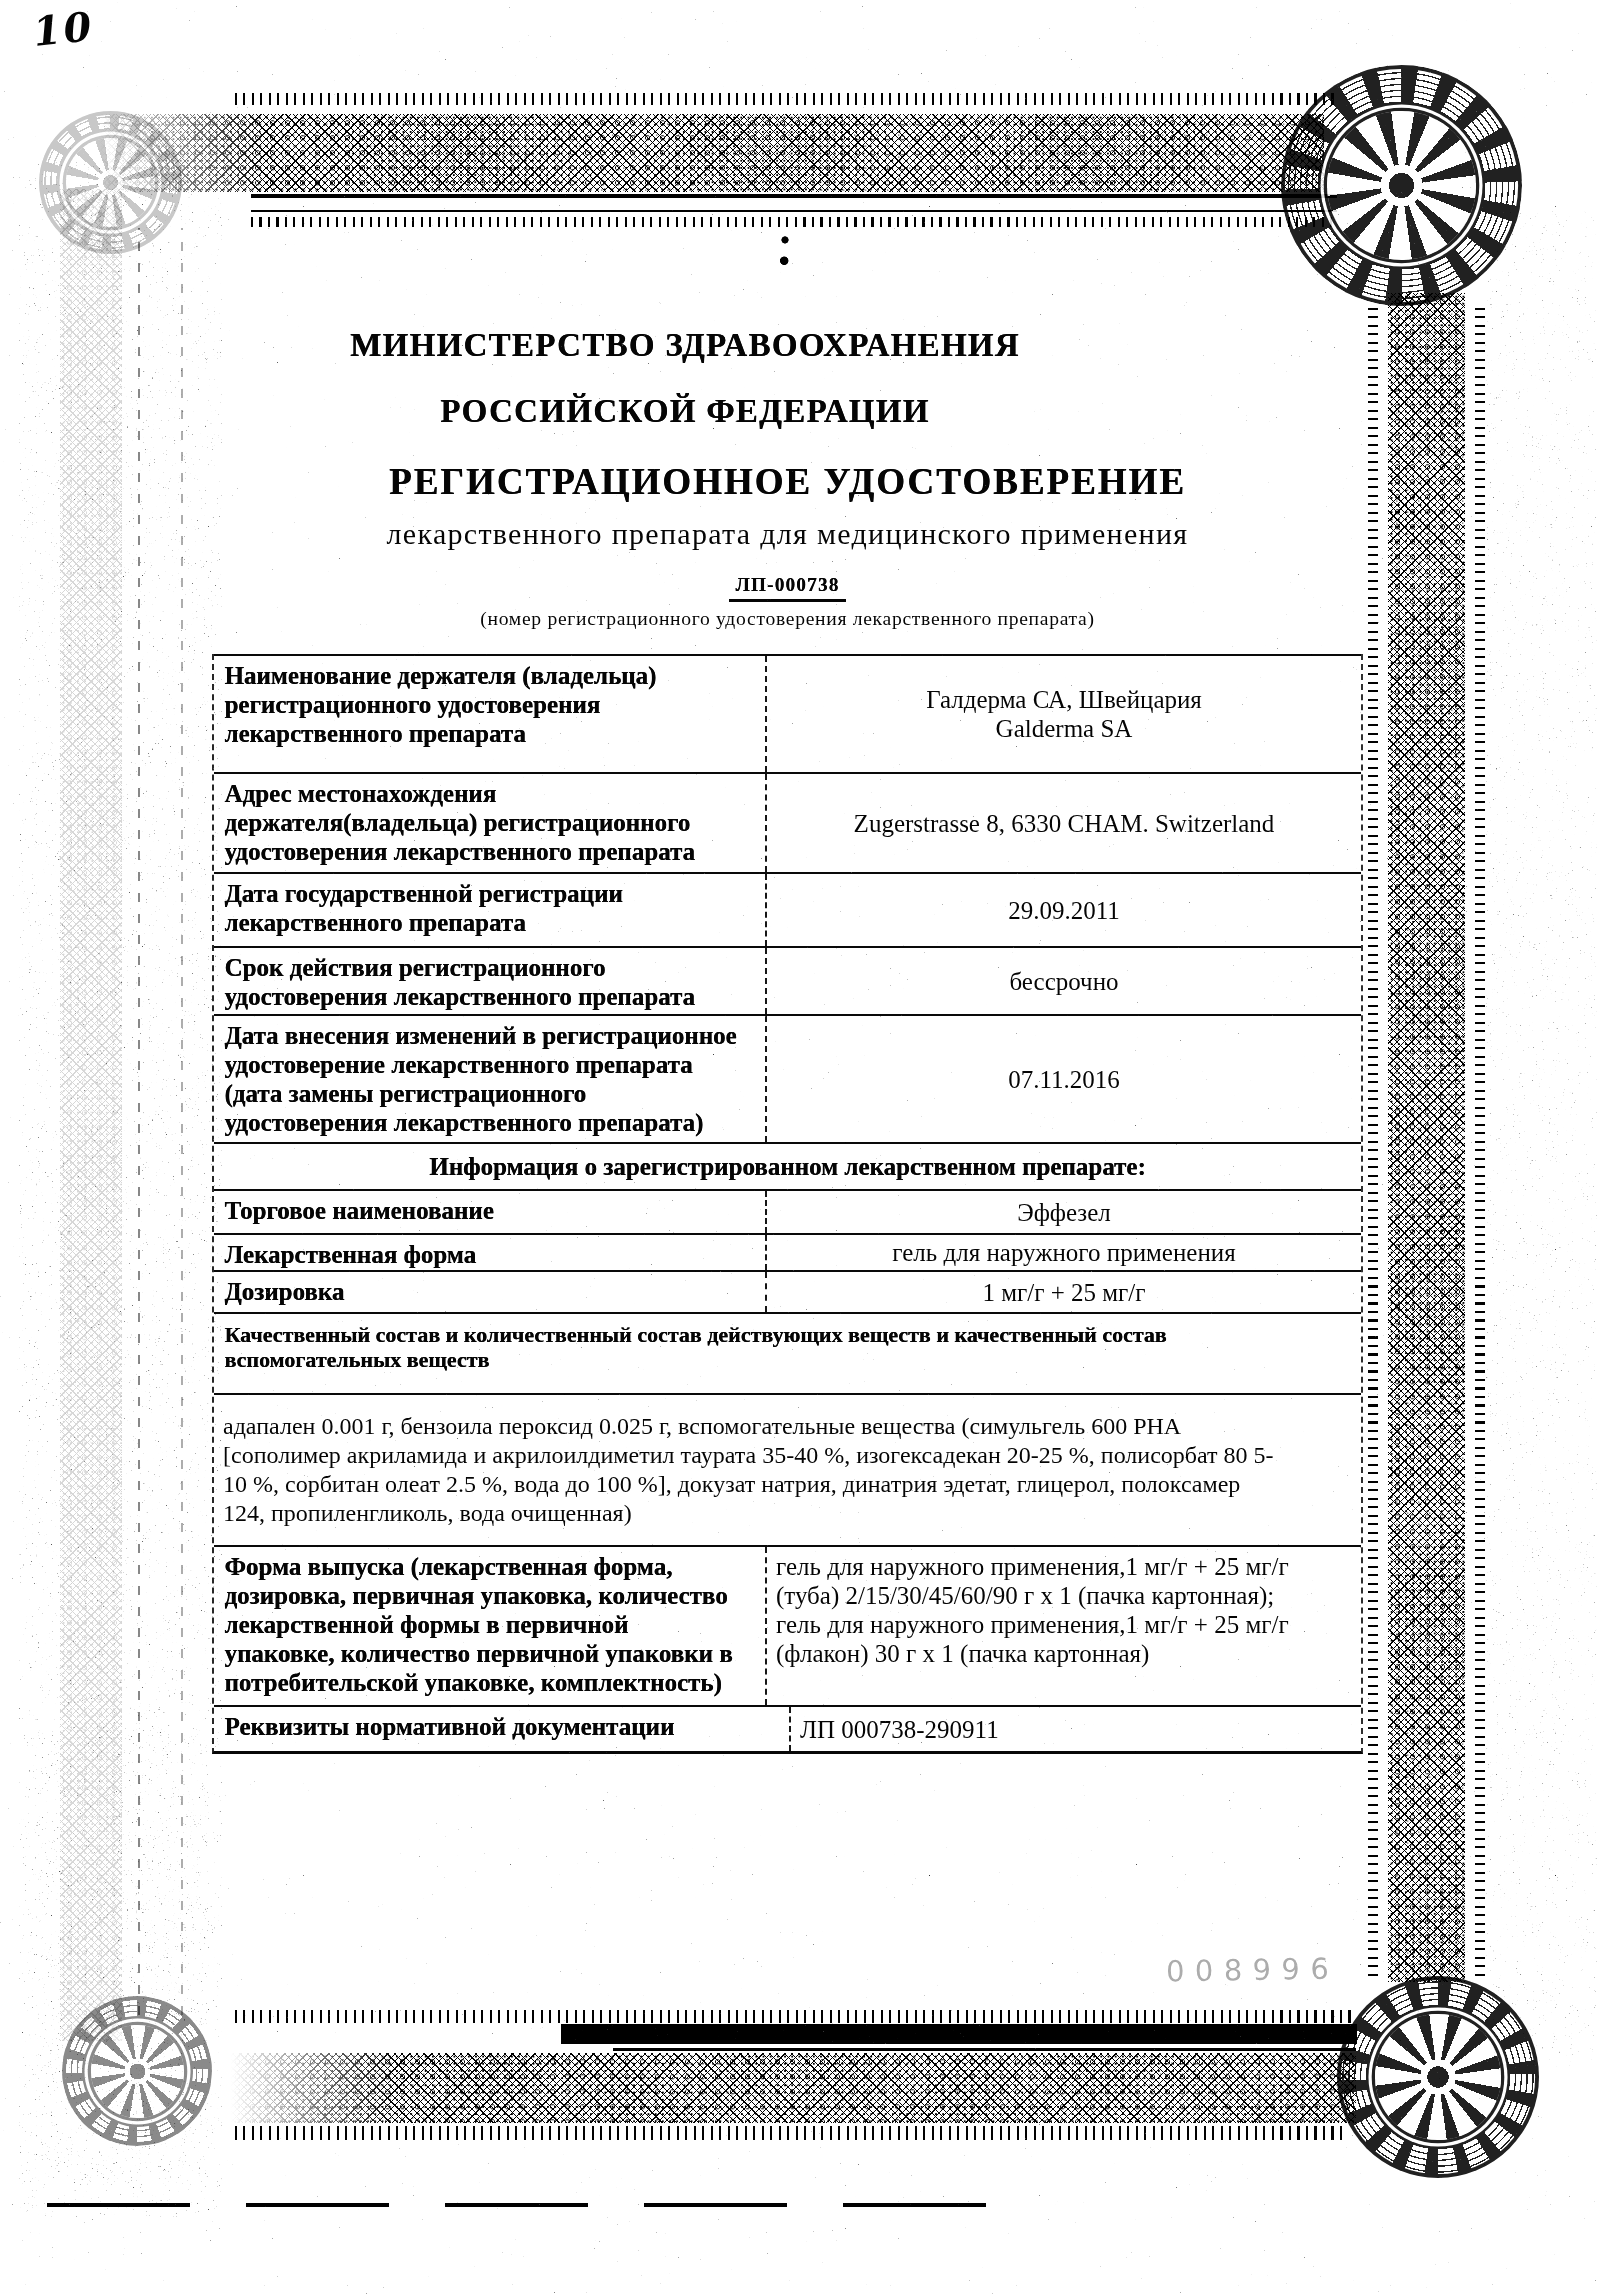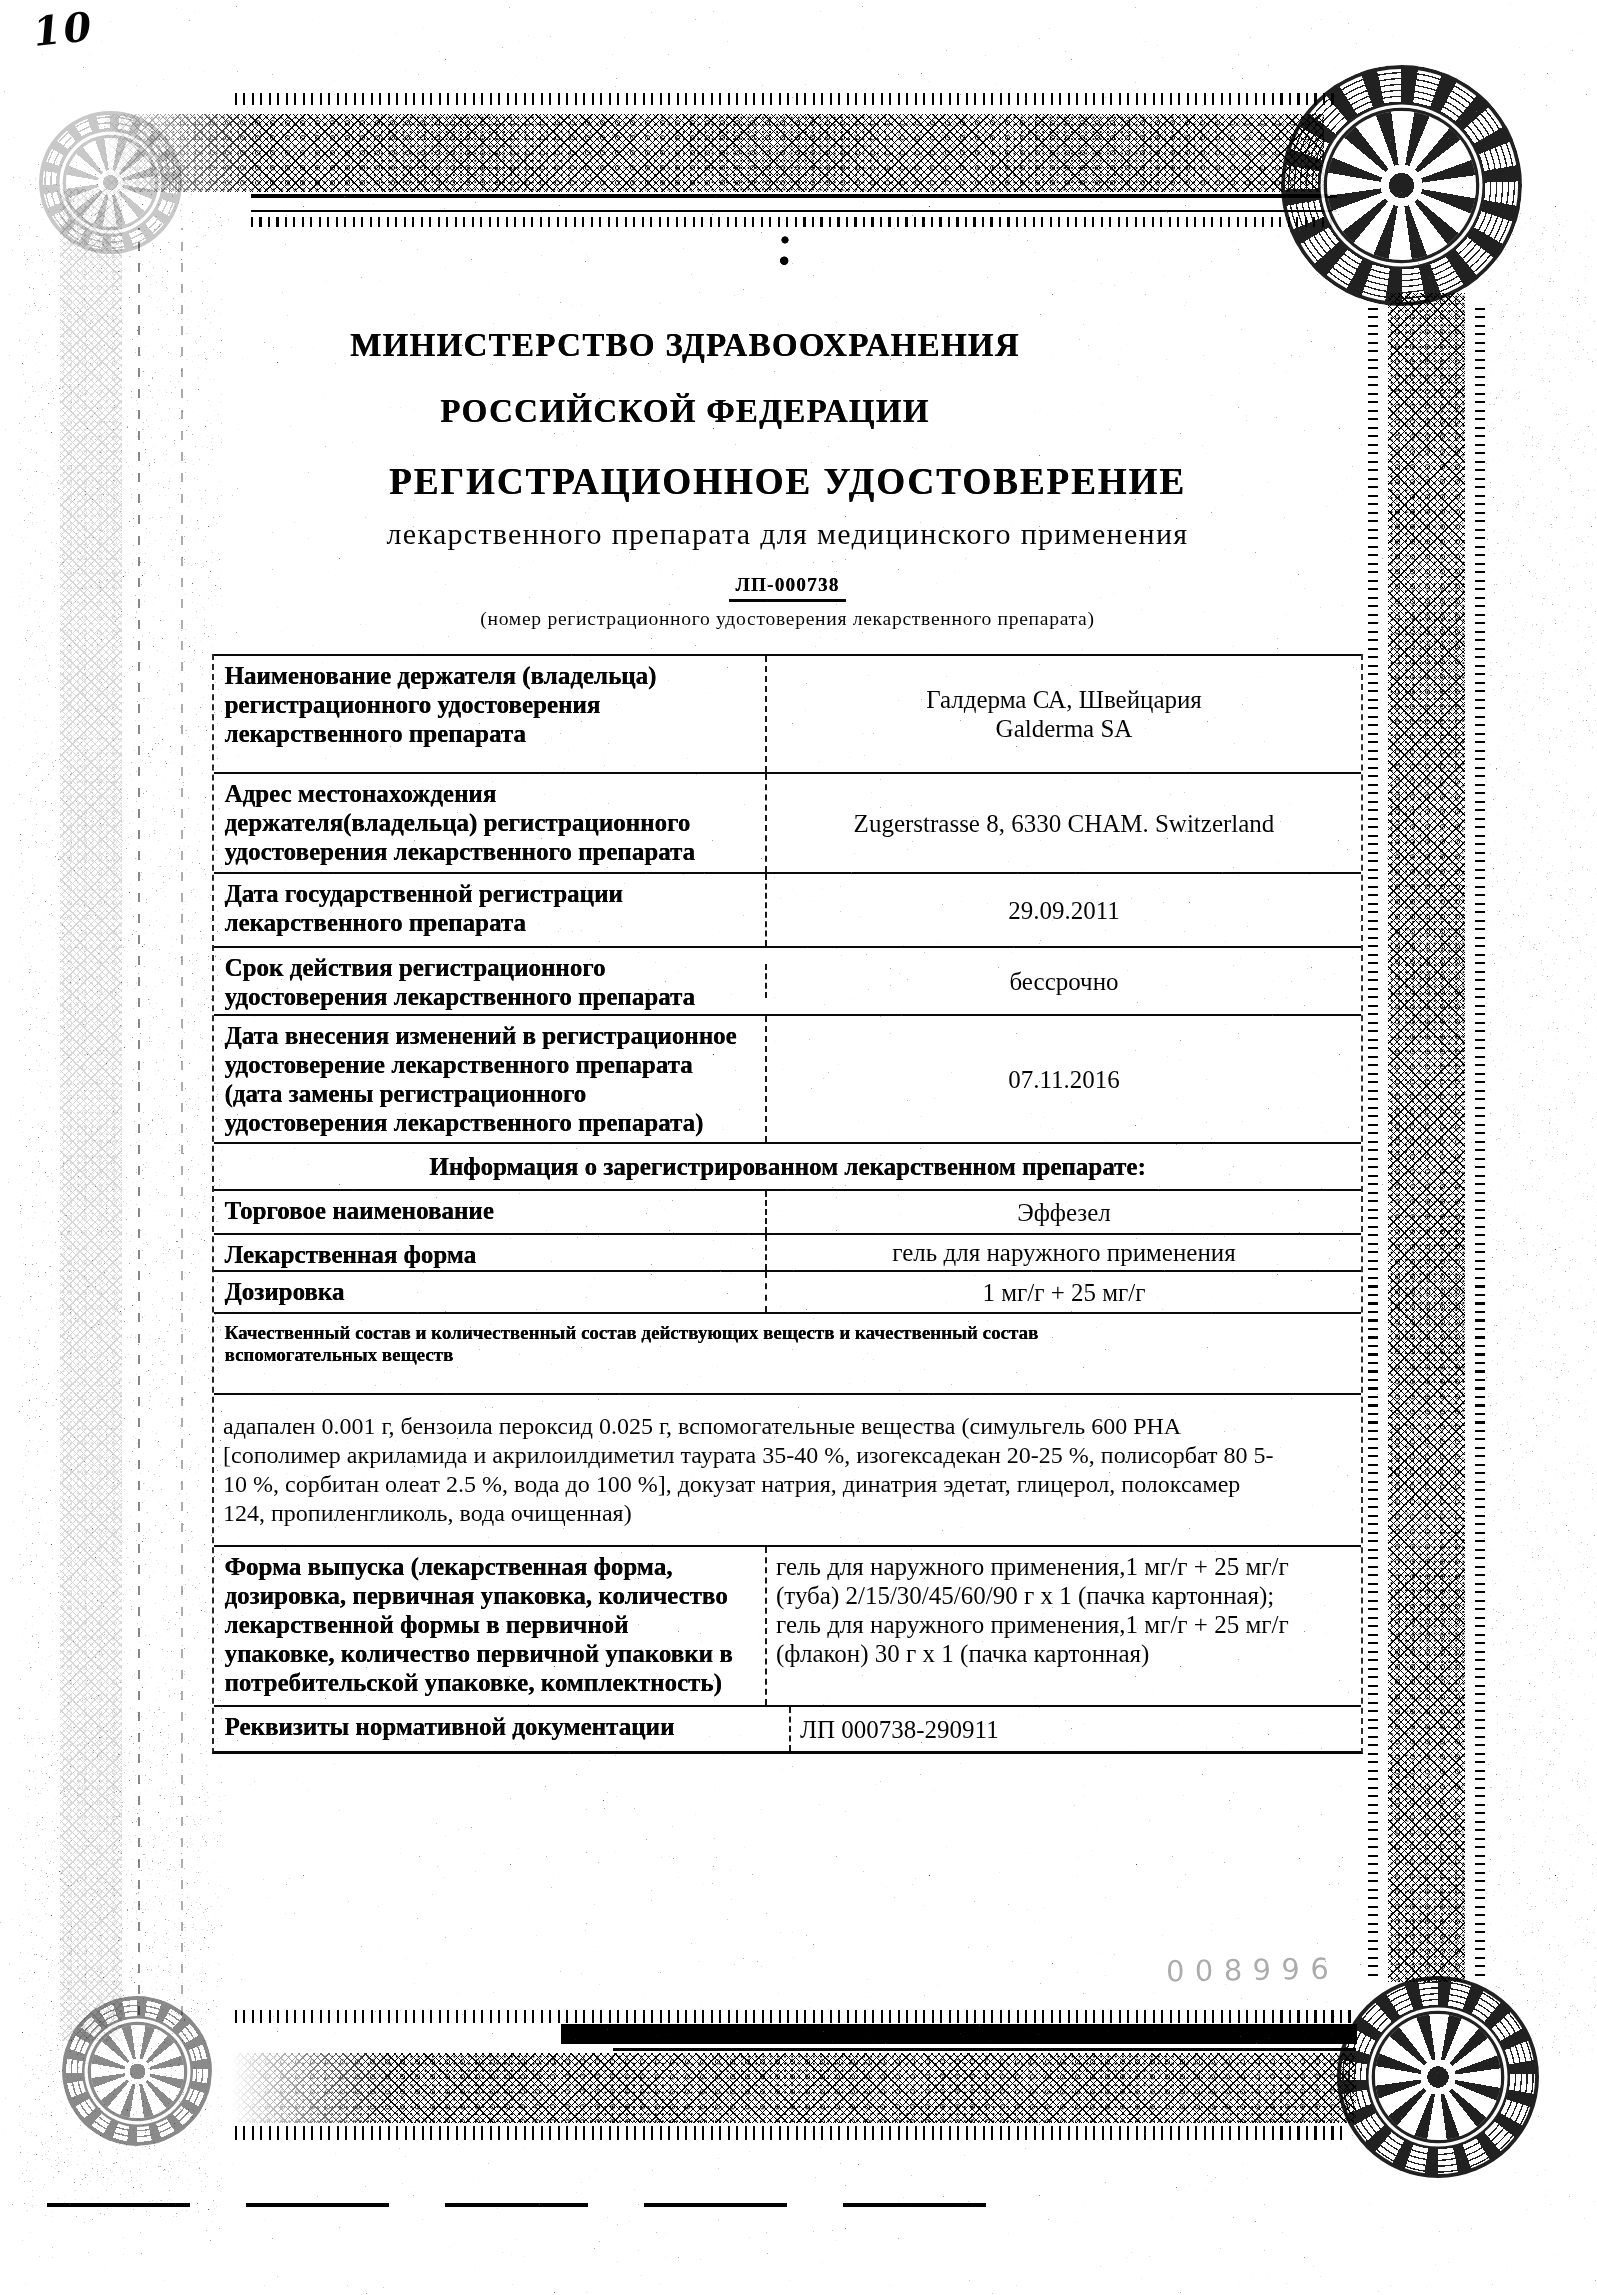--- a/index.html
+++ b/index.html
@@ -134,21 +134,21 @@
 удостоверения лекарственного препарата</div>
       <div class="tv">Zugerstrasse 8, 6330 CHAM. Switzerland</div>
     </div>
 
     <div class="trow" style="height:74px;">
       <div class="tl">Дата государственной регистрации
 лекарственного препарата</div>
       <div class="tv">29.09.2011</div>
     </div>
 
-    <div class="trow" style="height:68px;align-items:center;">
+    <div class="trow" style="height:68px;">
       <div class="tl">Срок действия регистрационного
 удостоверения лекарственного препарата</div>
       <div class="tv">бессрочно</div>
     </div>
 
     <div class="trow" style="height:128px;">
       <div class="tl">Дата внесения изменений в регистрационное
 удостоверение лекарственного препарата
 (дата замены регистрационного
 удостоверения лекарственного препарата)</div>
@@ -166,21 +166,21 @@
     <div class="trow" style="height:37px;">
       <div class="tl">Лекарственная форма</div>
       <div class="tv">гель для наружного применения</div>
     </div>
 
     <div class="trow" style="height:42px;">
       <div class="tl">Дозировка</div>
       <div class="tv">1 мг/г + 25 мг/г</div>
     </div>
 
-    <div class="rowfull comphead" style="height:81px;font-size:19px;">Качественный состав и количественный состав действующих веществ и качественный состав
+    <div class="rowfull comphead" style="height:81px;font-size:22px;">Качественный состав и количественный состав действующих веществ и качественный состав
 вспомогательных веществ</div>
 
     <div class="compbody" style="height:152px;">адапален 0.001 г, бензоила пероксид 0.025 г, вспомогательные вещества (симульгель 600 PHA
 [сополимер акриламида и акрилоилдиметил таурата 35-40 %, изогексадекан 20-25 %, полисорбат 80 5-
 10 %, сорбитан олеат 2.5 %, вода до 100 %], докузат натрия, динатрия эдетат, глицерол, полоксамер
 124, пропиленгликоль, вода очищенная)</div>
 
     <div class="trow" style="height:160px;">
       <div class="tl">Форма выпуска (лекарственная форма,
 дозировка, первичная упаковка, количество

